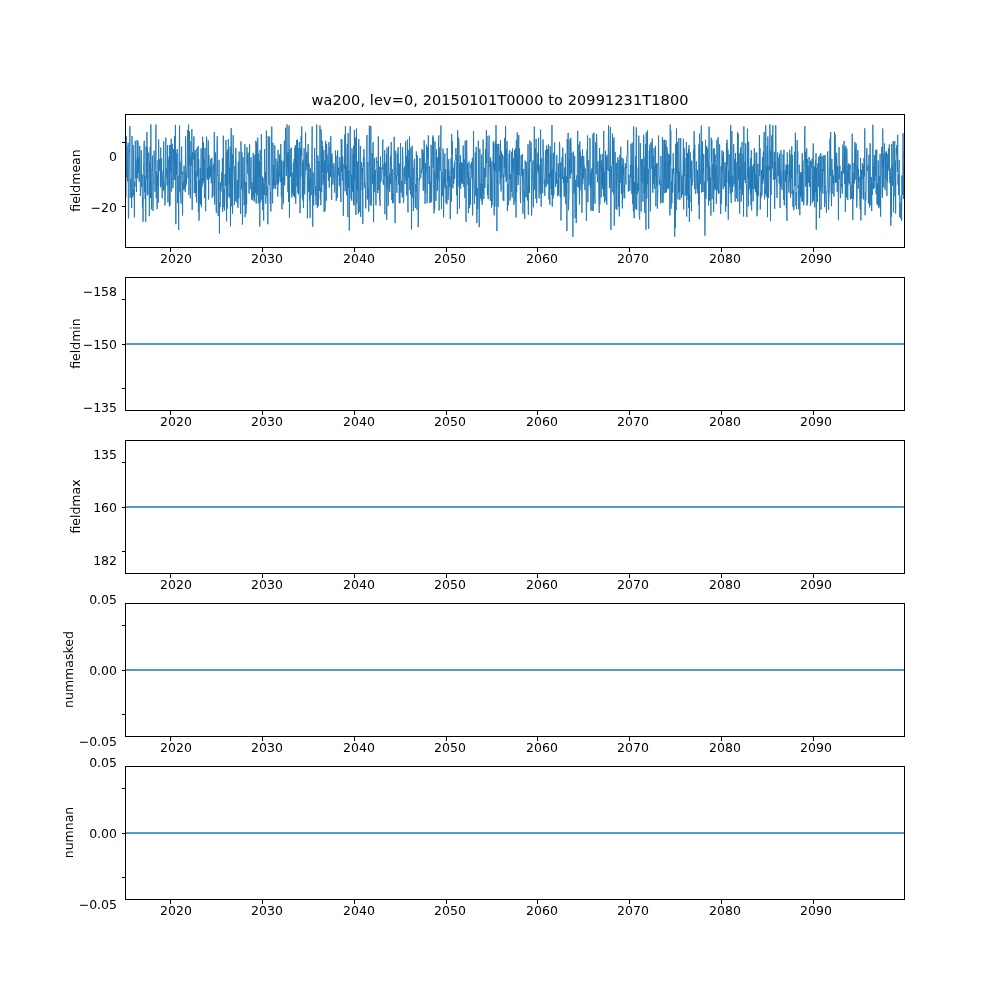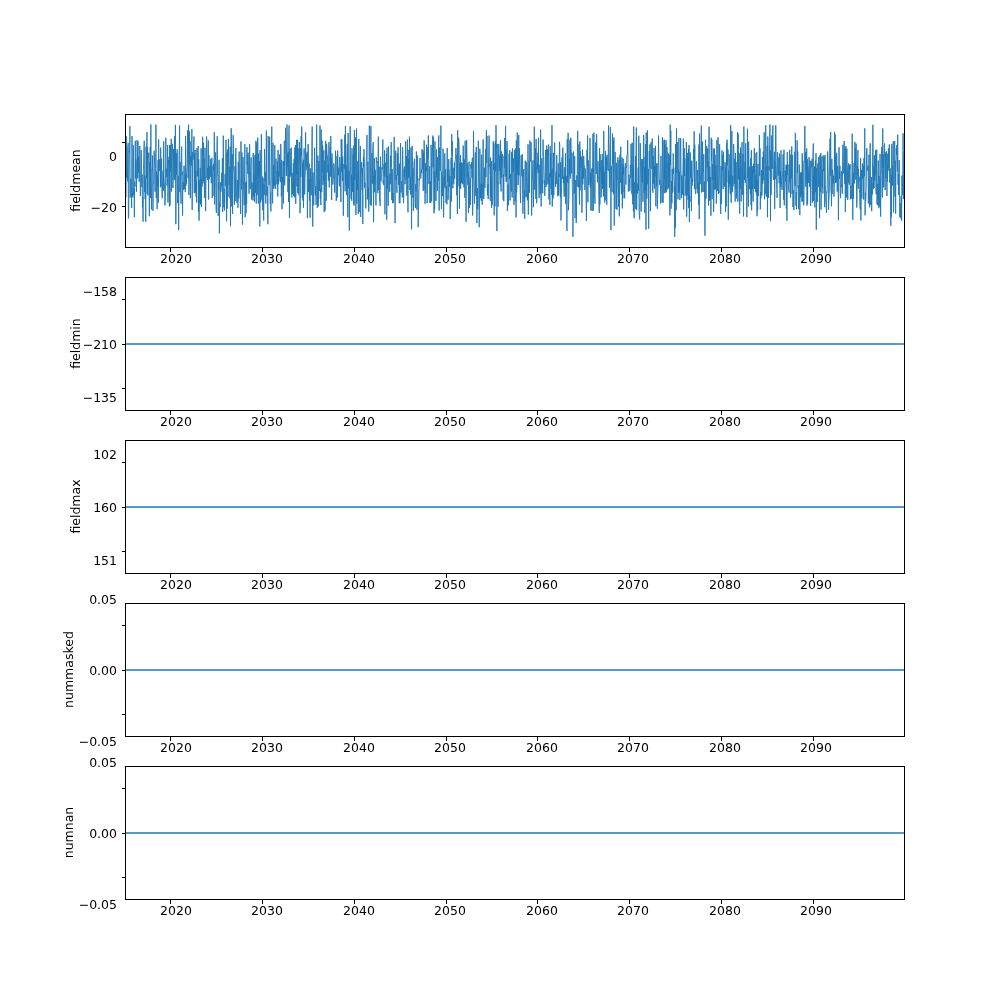--- a/index.html
+++ b/index.html
@@ -89,20 +89,21 @@
     text-align: center;
     font-size: 12.5px;
     color: #000000;
   }
 </style>
 </head>
 <body>
 
 <div id="figure">
 
+  <div class="fig-title">wa200, lev=0, 20150101T0000 to 20991231T1800</div>
 
   <div class="panel" id="panel0" style="top:114px; height:134px;">
     <div class="axes">
       <svg class="plotsvg" id="svg0" viewBox="0 0 780 134" preserveAspectRatio="none">
           <path d="M0.00 83.77L0.30 21.52L0.60 63.44L0.90 32.22L1.20 51.80L1.50 64.13L1.80 67.42L2.10 28.22L2.40 105.01L2.70 102.18L3.00 65.60L3.30 36.44L3.60 37.87L3.90 11.23L4.20 83.84L4.50 65.57L4.80 64.69L5.10 67.32L5.40 78.65L5.70 94.28L6.00 21.37L6.30 81.89L6.60 79.69L6.90 83.62L7.20 30.76L7.50 35.95L7.80 81.36L8.10 74.82L8.40 103.92L8.70 67.64L9.00 72.59L9.30 26.20L9.60 64.17L9.90 45.03L10.20 49.82L10.50 78.03L10.80 52.76L11.10 25.44L11.40 31.87L11.70 64.20L12.00 26.58L12.30 58.35L12.60 42.69L12.90 57.62L13.21 67.64L13.51 60.87L13.81 31.47L14.11 54.65L14.41 82.28L14.71 76.58L15.01 55.26L15.31 35.82L15.61 65.98L15.91 73.08L16.21 60.56L16.51 93.64L16.81 83.29L17.11 108.28L17.41 57.45L17.71 48.35L18.01 32.94L18.31 26.17L18.61 78.28L18.91 61.70L19.21 85.34L19.51 65.49L19.81 108.36L20.11 31.94L20.41 64.67L20.71 45.82L21.01 17.41L21.31 80.13L21.61 32.96L21.91 81.62L22.21 42.87L22.51 43.07L22.81 38.22L23.11 45.92L23.41 102.72L23.71 48.28L24.01 58.57L24.31 32.54L24.61 84.18L24.91 9.58L25.21 58.37L25.51 95.86L25.81 71.88L26.11 55.10L26.41 56.25L26.71 41.13L27.01 97.35L27.31 69.60L27.61 70.03L27.91 58.98L28.21 36.22L28.51 42.93L28.81 52.85L29.11 77.88L29.41 55.63L29.71 54.29L30.01 9.74L30.31 84.29L30.61 57.48L30.91 68.44L31.21 95.53L31.51 61.28L31.81 72.23L32.11 45.89L32.41 89.03L32.71 24.93L33.01 47.44L33.31 56.87L33.61 45.10L33.91 51.26L34.21 55.89L34.51 73.47L34.81 33.08L35.11 72.32L35.41 54.66L35.71 44.19L36.01 75.94L36.31 84.58L36.61 72.36L36.91 60.54L37.21 56.59L37.51 76.87L37.81 26.79L38.11 61.31L38.41 68.09L38.71 75.15L39.02 91.80L39.32 87.41L39.62 70.96L39.92 23.07L40.22 62.76L40.52 54.43L40.82 58.25L41.12 71.65L41.42 68.13L41.72 30.49L42.02 88.80L42.32 74.99L42.62 46.16L42.92 48.38L43.22 42.27L43.52 92.84L43.82 30.82L44.12 91.79L44.42 30.51L44.72 51.22L45.02 57.65L45.32 24.16L45.62 77.67L45.92 73.13L46.22 39.45L46.52 29.22L46.82 39.69L47.12 74.05L47.42 52.96L47.72 34.49L48.02 62.11L48.32 65.93L48.62 21.55L48.92 61.11L49.22 65.53L49.52 10.04L49.82 110.81L50.12 109.58L50.42 38.48L50.72 60.73L51.02 52.90L51.32 34.65L51.62 89.50L51.92 78.43L52.22 61.68L52.52 75.06L52.82 116.69L53.12 41.97L53.42 35.42L53.72 10.69L54.02 78.13L54.32 47.62L54.62 77.44L54.92 83.89L55.22 90.05L55.52 39.72L55.82 32.09L56.12 60.60L56.42 57.57L56.72 102.11L57.02 68.16L57.32 71.97L57.62 75.89L57.92 55.34L58.22 51.35L58.52 57.04L58.82 75.24L59.12 69.82L59.42 78.35L59.72 21.28L60.02 72.05L60.32 60.77L60.62 69.81L60.92 55.07L61.22 52.42L61.52 31.21L61.82 15.33L62.12 63.84L62.42 64.29L62.72 9.73L63.02 81.12L63.32 68.54L63.62 16.70L63.92 50.27L64.22 26.61L64.52 84.48L64.82 61.88L65.13 41.41L65.43 51.40L65.73 49.70L66.03 14.32L66.33 96.31L66.63 63.90L66.93 37.80L67.23 45.32L67.53 40.75L67.83 30.34L68.13 21.77L68.43 79.32L68.73 38.67L69.03 66.71L69.33 35.53L69.63 78.87L69.93 56.77L70.23 82.93L70.53 67.32L70.83 88.81L71.13 33.70L71.43 62.35L71.73 57.48L72.03 61.64L72.33 31.53L72.63 98.19L72.93 44.78L73.23 107.24L73.53 81.90L73.83 66.24L74.13 89.45L74.43 53.65L74.73 90.81L75.03 63.57L75.33 33.84L75.63 93.54L75.93 64.70L76.23 72.77L76.53 64.16L76.83 22.13L77.13 69.46L77.43 48.51L77.73 27.97L78.03 66.98L78.33 44.44L78.63 84.12L78.93 66.11L79.23 33.27L79.53 66.49L79.83 97.62L80.13 69.68L80.43 49.31L80.73 21.86L81.03 25.16L81.33 64.05L81.63 53.78L81.93 65.92L82.23 47.64L82.53 25.86L82.83 85.81L83.13 40.70L83.43 65.04L83.73 60.37L84.03 51.77L84.33 53.56L84.63 62.60L84.93 44.65L85.23 58.16L85.53 69.27L85.83 50.84L86.13 43.52L86.43 84.18L86.73 74.23L87.03 54.67L87.33 51.48L87.63 55.97L87.93 49.43L88.23 82.34L88.53 17.41L88.83 90.76L89.13 77.72L89.43 57.63L89.73 37.96L90.03 49.11L90.33 95.70L90.63 99.28L90.93 68.22L91.24 27.88L91.54 21.45L91.84 61.37L92.14 60.92L92.44 102.46L92.74 68.39L93.04 75.56L93.34 45.54L93.64 120.13L93.94 88.88L94.24 93.58L94.54 93.20L94.84 68.42L95.14 78.02L95.44 74.15L95.74 69.88L96.04 58.63L96.34 71.68L96.64 43.83L96.94 98.29L97.24 81.94L97.54 20.97L97.84 51.29L98.14 93.73L98.44 74.96L98.74 96.84L99.04 87.36L99.34 60.06L99.64 71.93L99.94 65.71L100.24 25.39L100.54 63.20L100.84 107.92L101.14 38.03L101.44 95.05L101.74 35.18L102.04 73.70L102.34 82.99L102.64 24.38L102.94 44.30L103.24 60.01L103.54 71.21L103.84 53.16L104.14 84.41L104.44 32.00L104.74 113.03L105.04 66.04L105.34 13.38L105.64 15.33L105.94 92.80L106.24 58.05L106.54 39.76L106.84 100.39L107.14 57.06L107.44 20.52L107.74 39.83L108.04 56.18L108.34 59.39L108.64 91.19L108.94 80.92L109.24 51.96L109.54 87.42L109.84 42.06L110.14 33.43L110.44 51.39L110.74 76.93L111.04 87.34L111.34 89.23L111.64 65.94L111.94 67.54L112.24 94.21L112.54 47.54L112.84 84.69L113.14 83.62L113.44 37.14L113.74 63.58L114.04 65.59L114.34 79.17L114.64 91.62L114.94 100.34L115.24 26.96L115.54 56.00L115.84 75.52L116.14 37.92L116.44 46.99L116.74 111.17L117.05 90.31L117.35 42.70L117.65 64.87L117.95 75.68L118.25 84.06L118.55 91.70L118.85 62.62L119.15 29.62L119.45 103.76L119.75 88.27L120.05 68.55L120.35 99.78L120.65 67.75L120.95 90.35L121.25 32.69L121.55 50.57L121.85 40.68L122.15 59.53L122.45 38.24L122.75 57.58L123.05 64.47L123.35 79.84L123.65 60.89L123.95 29.82L124.25 63.13L124.55 75.24L124.85 56.48L125.15 52.03L125.45 43.02L125.75 78.86L126.05 85.93L126.35 68.57L126.65 79.20L126.95 81.75L127.25 86.70L127.55 38.56L127.85 82.83L128.15 41.23L128.45 41.05L128.75 87.92L129.05 61.71L129.35 58.36L129.65 40.03L129.95 79.03L130.25 26.17L130.55 89.87L130.85 48.06L131.15 28.13L131.45 81.34L131.75 76.95L132.05 22.96L132.35 52.78L132.65 89.92L132.95 39.24L133.25 62.70L133.55 58.52L133.85 46.98L134.15 113.18L134.45 35.71L134.75 49.24L135.05 88.62L135.35 80.31L135.65 19.50L135.95 33.64L136.25 85.96L136.55 68.96L136.85 62.63L137.15 96.67L137.45 63.93L137.75 94.23L138.05 107.13L138.35 69.64L138.65 81.26L138.95 34.69L139.25 60.37L139.55 67.41L139.85 58.32L140.15 89.88L140.45 67.27L140.75 15.80L141.05 81.73L141.35 78.61L141.65 72.58L141.95 84.49L142.25 110.88L142.55 21.53L142.85 45.74L143.16 63.19L143.46 71.26L143.76 36.96L144.06 21.99L144.36 71.75L144.66 90.29L144.96 78.39L145.26 97.92L145.56 62.76L145.86 33.89L146.16 11.79L146.46 59.85L146.76 86.65L147.06 89.69L147.36 28.29L147.66 74.49L147.96 50.79L148.26 74.68L148.56 66.54L148.86 71.49L149.16 30.72L149.46 60.48L149.76 71.94L150.06 75.18L150.36 44.32L150.66 58.93L150.96 58.41L151.26 70.46L151.56 66.16L151.86 47.19L152.16 82.72L152.46 35.42L152.76 70.27L153.06 57.30L153.36 60.46L153.66 62.39L153.96 40.15L154.26 66.31L154.56 68.07L154.86 68.02L155.16 29.35L155.46 46.26L155.76 82.94L156.06 45.74L156.36 95.70L156.66 80.93L156.96 63.15L157.26 67.09L157.56 47.31L157.86 89.82L158.16 46.67L158.46 51.38L158.76 26.07L159.06 71.45L159.36 63.43L159.66 41.25L159.96 13.00L160.26 23.07L160.56 45.84L160.86 61.83L161.16 30.18L161.46 9.60L161.76 52.71L162.06 39.43L162.36 78.27L162.66 37.76L162.96 88.30L163.26 13.74L163.56 10.56L163.86 104.37L164.16 51.75L164.46 34.35L164.76 50.71L165.06 62.37L165.36 59.87L165.66 33.14L165.96 71.01L166.26 83.64L166.56 58.58L166.86 80.19L167.16 69.24L167.46 72.54L167.76 48.98L168.06 82.30L168.36 46.13L168.66 44.56L168.96 83.58L169.27 33.05L169.57 49.50L169.87 30.59L170.17 90.08L170.47 42.87L170.77 60.86L171.07 25.26L171.37 72.50L171.67 37.30L171.97 25.16L172.27 79.13L172.57 33.67L172.87 80.70L173.17 55.64L173.47 46.04L173.77 27.34L174.07 52.13L174.37 99.69L174.67 95.62L174.97 33.76L175.27 62.65L175.57 21.61L175.87 41.37L176.17 11.68L176.47 41.24L176.77 83.89L177.07 48.22L177.37 86.79L177.67 45.42L177.97 94.36L178.27 70.44L178.57 33.85L178.87 64.93L179.17 80.55L179.47 64.68L179.77 58.78L180.07 17.69L180.37 56.04L180.67 54.62L180.97 39.63L181.27 52.54L181.57 37.41L181.87 104.80L182.17 81.16L182.47 29.53L182.77 30.22L183.07 78.08L183.37 56.30L183.67 49.27L183.97 87.01L184.27 65.35L184.57 104.31L184.87 54.22L185.17 72.71L185.47 71.89L185.77 81.47L186.07 61.76L186.37 31.21L186.67 11.74L186.97 92.42L187.27 113.34L187.57 58.40L187.87 76.39L188.17 91.62L188.47 74.69L188.77 72.46L189.07 33.33L189.37 59.99L189.67 79.31L189.97 81.79L190.27 72.12L190.57 91.23L190.87 45.02L191.17 9.75L191.47 67.64L191.77 94.22L192.07 90.09L192.37 41.17L192.67 92.67L192.97 83.08L193.27 46.76L193.57 59.37L193.87 77.18L194.17 62.50L194.47 10.65L194.77 85.13L195.08 74.40L195.38 91.51L195.68 14.74L195.98 75.86L196.28 78.27L196.58 26.07L196.88 58.02L197.18 31.50L197.48 70.79L197.78 60.91L198.08 67.00L198.38 35.75L198.68 98.55L198.98 55.42L199.28 46.27L199.58 97.30L199.88 60.35L200.18 26.19L200.48 59.09L200.78 87.01L201.08 29.31L201.38 36.05L201.68 41.62L201.98 41.33L202.28 58.20L202.58 50.23L202.88 66.77L203.18 44.54L203.48 27.42L203.78 73.64L204.08 58.76L204.38 56.09L204.68 32.39L204.98 62.68L205.28 21.30L205.58 52.08L205.88 42.99L206.18 86.34L206.48 39.07L206.78 50.23L207.08 50.80L207.38 70.59L207.68 65.76L207.98 63.98L208.28 48.95L208.58 51.38L208.88 59.84L209.18 78.83L209.48 67.94L209.78 59.30L210.08 36.16L210.38 55.75L210.68 87.13L210.98 86.37L211.28 77.59L211.58 41.33L211.88 83.82L212.18 36.07L212.48 47.08L212.78 61.19L213.08 57.01L213.38 53.47L213.68 69.72L213.98 72.47L214.28 42.76L214.58 46.82L214.88 49.35L215.18 79.38L215.48 88.35L215.78 24.41L216.08 57.62L216.38 24.93L216.68 41.69L216.98 66.70L217.28 42.20L217.58 62.45L217.88 102.28L218.18 67.82L218.48 49.78L218.78 54.48L219.08 49.19L219.38 19.93L219.68 77.46L219.98 11.30L220.28 71.28L220.58 51.09L220.88 55.91L221.19 81.33L221.49 39.88L221.79 29.31L222.09 66.69L222.39 103.66L222.69 18.28L222.99 74.28L223.29 65.45L223.59 56.73L223.89 117.31L224.19 75.23L224.49 37.99L224.79 11.49L225.09 51.42L225.39 72.64L225.69 85.03L225.99 60.63L226.29 87.01L226.59 33.71L226.89 61.09L227.19 78.05L227.49 67.30L227.79 40.15L228.09 90.54L228.39 31.27L228.69 91.97L228.99 15.18L229.29 66.18L229.59 62.67L229.89 37.09L230.19 22.99L230.49 101.49L230.79 66.05L231.09 13.74L231.39 89.83L231.69 60.61L231.99 76.23L232.29 47.04L232.59 64.30L232.89 100.30L233.19 25.48L233.49 24.34L233.79 98.39L234.09 94.98L234.39 89.20L234.69 50.88L234.99 31.39L235.29 103.34L235.59 62.46L235.89 60.67L236.19 47.70L236.49 51.99L236.79 76.03L237.09 53.82L237.39 110.69L237.69 67.45L237.99 42.37L238.29 52.96L238.59 34.71L238.89 47.43L239.19 73.60L239.49 68.97L239.79 74.79L240.09 77.19L240.39 94.79L240.69 52.21L240.99 43.75L241.29 44.17L241.59 20.36L241.89 85.80L242.19 82.26L242.49 47.54L242.79 83.54L243.09 73.75L243.39 98.04L243.69 33.14L243.99 10.79L244.29 43.45L244.59 84.92L244.89 91.14L245.19 59.26L245.49 11.26L245.79 92.33L246.09 89.30L246.39 74.44L246.69 38.64L246.99 69.72L247.30 43.60L247.60 30.02L247.90 27.54L248.20 108.75L248.50 61.31L248.80 70.98L249.10 43.76L249.40 78.38L249.70 55.68L250.00 56.90L250.30 66.34L250.60 91.73L250.90 42.83L251.20 46.17L251.50 48.45L251.80 46.69L252.10 60.76L252.40 79.30L252.70 54.80L253.00 21.88L253.30 76.18L253.60 71.63L253.90 52.49L254.20 86.66L254.50 86.21L254.80 92.31L255.10 42.30L255.40 60.48L255.70 67.41L256.00 62.75L256.30 60.58L256.60 53.16L256.90 55.27L257.20 35.73L257.50 24.85L257.80 69.32L258.10 66.45L258.40 71.17L258.70 49.91L259.00 61.98L259.30 35.78L259.60 100.76L259.90 48.40L260.20 49.37L260.50 49.87L260.80 62.84L261.10 39.38L261.40 106.30L261.70 33.03L262.00 74.90L262.30 61.97L262.60 67.78L262.90 92.12L263.20 31.90L263.50 48.85L263.80 59.14L264.10 64.08L264.40 77.99L264.70 59.51L265.00 70.22L265.30 41.47L265.60 52.23L265.90 27.48L266.20 62.14L266.50 86.44L266.80 54.68L267.10 60.88L267.40 89.63L267.70 79.26L268.00 89.29L268.30 88.38L268.60 46.17L268.90 22.15L269.20 55.96L269.50 72.86L269.80 109.75L270.10 49.62L270.40 36.24L270.70 65.44L271.00 62.15L271.30 61.26L271.60 78.94L271.90 38.85L272.20 39.31L272.50 61.36L272.80 32.70L273.11 51.86L273.41 70.68L273.71 59.00L274.01 89.28L274.31 49.45L274.61 89.71L274.91 62.44L275.21 28.47L275.51 45.27L275.81 78.65L276.11 67.05L276.41 68.12L276.71 73.67L277.01 83.63L277.31 32.72L277.61 46.29L277.91 64.58L278.21 89.50L278.51 83.29L278.81 54.40L279.11 62.67L279.41 52.34L279.71 70.24L280.01 53.77L280.31 26.75L280.61 47.52L280.91 65.98L281.21 41.63L281.51 81.75L281.81 58.21L282.11 25.03L282.41 76.40L282.71 98.83L283.01 45.03L283.31 63.23L283.61 35.53L283.91 63.83L284.21 21.97L284.51 76.08L284.81 71.61L285.11 62.91L285.41 80.73L285.71 33.06L286.01 80.84L286.31 116.13L286.61 38.35L286.91 31.25L287.21 42.50L287.51 83.92L287.81 54.16L288.11 97.39L288.41 70.39L288.71 47.85L289.01 46.35L289.31 44.50L289.61 80.33L289.91 92.42L290.21 94.42L290.51 70.21L290.81 77.83L291.11 37.10L291.41 51.93L291.71 96.11L292.01 40.96L292.31 66.85L292.61 63.80L292.91 113.83L293.21 100.81L293.51 88.91L293.81 74.69L294.11 64.95L294.41 66.25L294.71 43.66L295.01 62.85L295.31 63.98L295.61 64.34L295.91 59.11L296.21 55.22L296.51 58.96L296.81 34.70L297.11 44.22L297.41 55.07L297.71 35.97L298.01 77.00L298.31 38.96L298.61 75.47L298.91 25.77L299.22 42.19L299.52 52.23L299.82 90.10L300.12 48.86L300.42 79.47L300.72 52.94L301.02 56.93L301.32 30.22L301.62 50.16L301.92 89.49L302.22 66.24L302.52 32.64L302.82 43.86L303.12 20.74L303.42 46.63L303.72 70.01L304.02 58.90L304.32 52.15L304.62 89.24L304.92 72.86L305.22 67.41L305.52 89.13L305.82 30.29L306.12 37.47L306.42 87.56L306.72 71.34L307.02 42.83L307.32 29.61L307.62 20.86L307.92 53.29L308.22 22.75L308.52 70.99L308.82 99.82L309.12 57.29L309.42 95.84L309.72 26.82L310.02 55.58L310.32 66.00L310.62 86.43L310.92 87.25L311.22 34.99L311.52 63.42L311.82 42.83L312.12 76.90L312.42 64.74L312.72 42.90L313.02 66.47L313.32 28.25L313.62 20.70L313.92 97.02L314.22 33.22L314.52 48.48L314.82 53.94L315.12 56.56L315.42 36.73L315.72 10.75L316.02 81.11L316.32 95.37L316.62 57.55L316.92 70.88L317.22 82.31L317.52 59.65L317.82 34.16L318.12 40.80L318.42 103.94L318.72 76.18L319.02 62.68L319.32 71.99L319.62 39.07L319.92 74.32L320.22 55.17L320.52 54.96L320.82 89.22L321.12 74.80L321.42 71.96L321.72 90.64L322.02 33.61L322.32 67.44L322.62 54.57L322.92 86.06L323.22 77.17L323.52 44.85L323.82 54.44L324.12 55.43L324.42 72.81L324.72 62.01L325.03 105.57L325.33 89.65L325.63 72.04L325.93 43.78L326.23 87.85L326.53 19.37L326.83 39.95L327.13 26.50L327.43 61.48L327.73 74.37L328.03 53.54L328.33 66.11L328.63 69.80L328.93 62.95L329.23 48.41L329.53 64.63L329.83 46.39L330.13 45.51L330.43 45.00L330.73 33.48L331.03 39.13L331.33 71.12L331.63 81.46L331.93 40.25L332.23 100.56L332.53 15.43L332.83 72.50L333.13 40.84L333.43 23.03L333.73 25.05L334.03 32.96L334.33 94.96L334.63 48.85L334.93 71.49L335.23 40.86L335.53 74.77L335.83 57.04L336.13 68.31L336.43 48.09L336.73 69.31L337.03 48.90L337.33 63.18L337.63 70.19L337.93 31.03L338.23 31.67L338.53 68.46L338.83 73.43L339.13 45.04L339.43 58.99L339.73 84.08L340.03 26.11L340.33 46.84L340.63 49.86L340.93 108.47L341.23 46.11L341.53 25.44L341.83 40.76L342.13 63.18L342.43 49.04L342.73 70.75L343.03 58.23L343.33 99.50L343.63 55.19L343.93 47.33L344.23 94.50L344.53 70.43L344.83 68.42L345.13 64.17L345.43 91.11L345.73 50.05L346.03 54.32L346.33 47.89L346.63 54.92L346.93 64.04L347.23 43.44L347.53 102.01L347.83 74.43L348.13 55.74L348.43 16.51L348.73 62.40L349.03 74.41L349.33 90.03L349.63 81.66L349.93 61.69L350.23 37.95L350.53 79.32L350.83 82.24L351.14 32.37L351.44 87.10L351.74 109.76L352.04 98.23L352.34 74.17L352.64 95.60L352.94 85.59L353.24 26.16L353.54 63.25L353.84 71.12L354.14 113.93L354.44 74.32L354.74 34.23L355.04 47.52L355.34 84.52L355.64 74.78L355.94 69.71L356.24 87.07L356.54 40.17L356.84 52.58L357.14 91.13L357.44 70.58L357.74 80.08L358.04 24.87L358.34 66.81L358.64 85.38L358.94 81.77L359.24 53.50L359.54 61.97L359.84 73.99L360.14 61.92L360.44 34.86L360.74 62.98L361.04 33.56L361.34 15.27L361.64 48.69L361.94 21.23L362.24 74.71L362.54 81.40L362.84 70.35L363.14 85.40L363.44 48.75L363.74 33.88L364.04 20.84L364.34 52.23L364.64 50.32L364.94 61.09L365.24 87.08L365.54 43.22L365.84 82.44L366.14 63.18L366.44 94.29L366.74 46.89L367.04 91.59L367.34 87.67L367.64 85.29L367.94 43.50L368.24 26.65L368.54 55.33L368.84 28.80L369.14 101.84L369.44 49.08L369.74 92.97L370.04 92.71L370.34 26.12L370.64 57.10L370.94 10.35L371.24 33.30L371.54 29.93L371.84 117.83L372.14 29.50L372.44 69.56L372.74 67.37L373.04 93.15L373.34 47.60L373.64 29.32L373.94 30.53L374.24 56.54L374.54 41.21L374.84 59.04L375.14 70.27L375.44 25.46L375.74 68.30L376.04 77.69L376.34 36.90L376.64 63.57L376.94 57.60L377.25 43.90L377.55 39.73L377.85 59.68L378.15 85.99L378.45 60.46L378.75 87.48L379.05 41.42L379.35 53.57L379.65 23.26L379.95 58.64L380.25 62.61L380.55 11.07L380.85 50.97L381.15 67.93L381.45 34.82L381.75 66.64L382.05 26.51L382.35 97.44L382.65 86.89L382.95 70.35L383.25 91.70L383.55 88.03L383.85 49.52L384.15 39.02L384.45 64.96L384.75 35.72L385.05 86.77L385.35 60.14L385.65 64.81L385.95 68.29L386.25 77.75L386.55 38.31L386.85 37.35L387.15 83.74L387.45 33.89L387.75 43.01L388.05 57.80L388.35 44.03L388.65 53.56L388.95 91.26L389.25 59.53L389.55 35.42L389.85 41.76L390.15 87.62L390.45 49.04L390.75 33.80L391.05 104.00L391.35 25.82L391.65 78.42L391.95 54.62L392.25 17.79L392.55 60.79L392.85 42.46L393.15 71.10L393.45 54.94L393.75 20.40L394.05 61.25L394.35 33.83L394.65 45.16L394.95 57.01L395.25 78.12L395.55 89.50L395.85 70.74L396.15 40.79L396.45 53.13L396.75 60.24L397.05 62.17L397.35 39.69L397.65 80.75L397.95 100.19L398.25 73.20L398.55 57.46L398.85 54.80L399.15 88.26L399.45 76.68L399.75 105.36L400.05 46.51L400.35 46.39L400.65 50.05L400.95 83.48L401.25 47.61L401.55 61.49L401.85 82.70L402.15 80.69L402.45 86.66L402.75 68.77L403.06 29.75L403.36 101.24L403.66 59.00L403.96 56.59L404.26 46.28L404.56 78.93L404.86 25.81L405.16 42.56L405.46 47.16L405.76 41.85L406.06 27.57L406.36 37.24L406.66 102.15L406.96 85.91L407.26 69.64L407.56 59.87L407.86 46.44L408.16 46.04L408.46 93.61L408.76 67.65L409.06 59.34L409.36 11.82L409.66 75.73L409.96 67.95L410.26 56.84L410.56 33.75L410.86 85.07L411.16 24.30L411.46 64.96L411.76 89.53L412.06 61.53L412.36 49.07L412.66 55.22L412.96 38.36L413.26 58.60L413.56 23.19L413.86 74.25L414.16 84.46L414.46 70.31L414.76 54.78L415.06 50.44L415.36 80.36L415.66 14.83L415.96 81.85L416.26 92.98L416.56 70.12L416.86 44.04L417.16 60.15L417.46 64.48L417.76 79.42L418.06 24.84L418.36 37.49L418.66 42.31L418.96 57.21L419.26 69.60L419.56 66.47L419.86 82.18L420.16 67.10L420.46 42.25L420.76 35.56L421.06 73.20L421.36 40.88L421.66 31.07L421.96 70.80L422.26 43.63L422.56 34.74L422.86 47.77L423.16 69.72L423.46 29.89L423.76 49.37L424.06 85.73L424.36 59.25L424.66 68.35L424.96 91.09L425.26 31.55L425.56 63.00L425.86 38.85L426.16 74.81L426.46 56.21L426.76 81.02L427.06 10.21L427.36 93.04L427.66 76.92L427.96 54.41L428.26 84.67L428.56 38.47L428.86 81.33L429.17 54.35L429.47 40.80L429.77 27.96L430.07 57.28L430.37 62.80L430.67 73.06L430.97 67.81L431.27 57.46L431.57 69.75L431.87 40.72L432.17 64.09L432.47 65.28L432.77 82.48L433.07 80.76L433.37 49.13L433.67 81.53L433.97 59.77L434.27 63.04L434.57 27.21L434.87 30.45L435.17 78.04L435.47 83.54L435.77 48.09L436.07 107.04L436.37 88.44L436.67 72.49L436.97 45.30L437.27 42.87L437.57 64.84L437.87 33.14L438.17 41.64L438.47 69.05L438.77 62.72L439.07 76.10L439.37 82.93L439.67 60.63L439.97 53.11L440.27 81.76L440.57 39.05L440.87 90.49L441.17 61.70L441.47 62.28L441.77 80.46L442.07 117.76L442.37 24.71L442.67 67.79L442.97 68.69L443.27 18.13L443.57 96.71L443.87 87.30L444.17 81.86L444.47 44.24L444.77 61.27L445.07 25.01L445.37 64.56L445.67 30.49L445.97 23.14L446.27 31.60L446.57 52.40L446.87 59.30L447.17 38.27L447.47 76.17L447.77 82.52L448.07 123.70L448.37 83.07L448.67 37.10L448.97 44.76L449.27 79.70L449.57 70.32L449.87 41.85L450.17 104.74L450.47 94.90L450.77 66.06L451.07 67.54L451.37 109.66L451.67 100.44L451.97 61.39L452.27 72.79L452.57 36.03L452.87 16.11L453.17 61.79L453.47 65.15L453.77 73.29L454.07 29.90L454.37 76.24L454.67 90.96L454.97 26.81L455.28 76.51L455.58 37.07L455.88 53.72L456.18 51.93L456.48 42.13L456.78 74.88L457.08 99.20L457.38 80.02L457.68 35.05L457.98 70.31L458.28 54.62L458.58 64.35L458.88 41.58L459.18 50.31L459.48 52.18L459.78 51.60L460.08 76.20L460.38 54.26L460.68 61.48L460.98 61.61L461.28 83.01L461.58 107.54L461.88 83.83L462.18 35.29L462.48 51.60L462.78 20.73L463.08 88.55L463.38 45.85L463.68 49.43L463.98 71.13L464.28 69.78L464.58 63.81L464.88 62.98L465.18 23.33L465.48 73.83L465.78 58.42L466.08 96.89L466.38 69.66L466.68 69.24L466.98 54.38L467.28 97.35L467.58 54.45L467.88 57.31L468.18 19.20L468.48 97.33L468.78 47.87L469.08 17.85L469.38 60.20L469.68 82.18L469.98 84.51L470.28 90.03L470.58 34.61L470.88 27.83L471.18 53.80L471.48 59.89L471.78 19.19L472.08 29.73L472.38 57.30L472.68 68.27L472.98 49.27L473.28 46.99L473.58 62.87L473.88 65.65L474.18 86.86L474.48 99.40L474.78 33.57L475.08 90.70L475.38 40.10L475.68 57.29L475.98 57.16L476.28 83.64L476.58 82.34L476.88 45.74L477.18 70.03L477.48 39.53L477.78 75.14L478.08 52.71L478.38 54.01L478.68 82.69L478.98 16.12L479.28 74.08L479.58 57.88L479.88 88.90L480.18 57.69L480.48 52.51L480.78 36.41L481.09 86.76L481.39 57.35L481.69 42.58L481.99 91.09L482.29 40.40L482.59 48.47L482.89 48.42L483.19 55.99L483.49 38.21L483.79 10.55L484.09 56.83L484.39 55.02L484.69 73.90L484.99 43.16L485.29 29.40L485.59 12.29L485.89 75.26L486.19 116.86L486.49 51.44L486.79 65.29L487.09 70.10L487.39 78.42L487.69 18.87L487.99 50.02L488.29 48.99L488.59 26.06L488.89 80.41L489.19 22.83L489.49 112.32L489.79 88.56L490.09 62.29L490.39 37.48L490.69 60.11L490.99 60.07L491.29 95.25L491.59 48.50L491.89 89.43L492.19 96.22L492.49 67.76L492.79 63.97L493.09 42.86L493.39 65.49L493.69 76.48L493.99 93.09L494.29 45.66L494.59 102.85L494.89 65.73L495.19 40.36L495.49 68.89L495.79 42.85L496.09 32.20L496.39 69.73L496.69 80.35L496.99 51.09L497.29 43.15L497.59 94.85L497.89 49.99L498.19 84.68L498.49 44.45L498.79 60.54L499.09 53.33L499.39 78.04L499.69 71.85L499.99 84.63L500.29 52.96L500.59 48.99L500.89 56.55L501.19 70.62L501.49 52.62L501.79 53.69L502.09 41.40L502.39 40.72L502.69 40.52L502.99 25.60L503.29 45.26L503.59 77.70L503.89 73.12L504.19 60.57L504.49 63.43L504.79 65.88L505.09 77.22L505.39 71.95L505.69 50.73L505.99 63.46L506.29 29.32L506.59 39.93L506.89 54.19L507.20 80.45L507.50 28.09L507.80 68.34L508.10 90.60L508.40 51.22L508.70 97.86L509.00 11.75L509.30 103.36L509.60 104.79L509.90 68.14L510.20 79.45L510.50 75.74L510.80 41.87L511.10 95.43L511.40 26.84L511.70 12.66L512.00 96.38L512.30 73.69L512.60 69.62L512.90 79.79L513.20 75.55L513.50 53.18L513.80 77.18L514.10 20.98L514.40 98.13L514.70 102.28L515.00 106.03L515.30 73.05L515.60 28.59L515.90 46.51L516.20 63.10L516.50 98.09L516.80 47.30L517.10 44.74L517.40 63.24L517.70 68.62L518.00 44.95L518.30 87.98L518.60 53.95L518.90 20.17L519.20 23.17L519.50 79.37L519.80 53.12L520.10 99.21L520.40 42.34L520.70 76.21L521.00 29.44L521.30 116.48L521.60 17.78L521.90 74.10L522.20 84.91L522.50 69.68L522.80 15.58L523.10 70.25L523.40 62.02L523.70 54.55L524.00 115.47L524.30 75.45L524.60 36.55L524.90 53.48L525.20 29.85L525.50 51.13L525.80 97.62L526.10 64.02L526.40 27.60L526.70 38.19L527.00 35.83L527.30 54.66L527.60 23.86L527.90 73.81L528.20 78.88L528.50 41.78L528.80 61.79L529.10 69.69L529.40 33.36L529.70 74.90L530.00 51.73L530.30 62.16L530.60 59.60L530.90 31.30L531.20 92.65L531.50 75.44L531.80 49.73L532.10 72.30L532.40 48.74L532.70 95.06L533.01 85.97L533.31 73.83L533.61 50.83L533.91 20.86L534.21 47.54L534.51 59.00L534.81 70.72L535.11 66.03L535.41 68.40L535.71 71.70L536.01 89.84L536.31 41.53L536.61 69.30L536.91 71.76L537.21 77.25L537.51 88.81L537.81 22.56L538.11 53.73L538.41 89.22L538.71 76.18L539.01 65.24L539.31 25.28L539.61 79.48L539.91 25.17L540.21 64.50L540.51 29.48L540.81 71.45L541.11 79.07L541.41 25.49L541.71 78.19L542.01 60.25L542.31 32.56L542.61 37.53L542.91 38.62L543.21 75.49L543.51 48.26L543.81 73.86L544.11 39.21L544.41 63.18L544.71 40.68L545.01 76.52L545.31 101.86L545.61 9.72L545.91 50.85L546.21 16.05L546.51 95.14L546.81 67.06L547.11 87.77L547.41 89.52L547.71 54.64L548.01 78.80L548.31 77.79L548.61 39.01L548.91 59.86L549.21 53.50L549.51 59.71L549.81 67.77L550.11 123.64L550.41 71.66L550.71 114.96L551.01 29.39L551.31 60.47L551.61 96.65L551.91 13.74L552.21 58.76L552.51 40.55L552.81 27.41L553.11 62.09L553.41 85.62L553.71 55.15L554.01 78.95L554.31 23.33L554.61 77.94L554.91 57.64L555.21 86.18L555.51 82.66L555.81 37.70L556.11 23.54L556.41 54.88L556.71 64.16L557.01 84.35L557.31 61.46L557.61 67.46L557.91 80.82L558.21 69.02L558.51 48.59L558.81 24.09L559.12 95.88L559.42 42.10L559.72 33.76L560.02 61.98L560.32 43.95L560.62 81.91L560.92 76.80L561.22 64.56L561.52 57.63L561.82 27.48L562.12 103.15L562.42 47.39L562.72 81.65L563.02 38.44L563.32 62.25L563.62 86.47L563.92 34.49L564.22 94.47L564.52 30.56L564.82 108.51L565.12 81.78L565.42 88.16L565.72 38.03L566.02 63.93L566.32 59.83L566.62 47.46L566.92 97.62L567.22 46.35L567.52 71.72L567.82 65.24L568.12 67.69L568.42 63.64L568.72 50.58L569.02 34.85L569.32 44.89L569.62 16.60L569.92 75.23L570.22 30.14L570.52 52.68L570.82 78.57L571.12 80.26L571.42 77.41L571.72 47.83L572.02 47.09L572.32 65.35L572.62 75.13L572.92 56.01L573.22 79.55L573.52 68.68L573.82 69.21L574.12 91.02L574.42 29.82L574.72 105.66L575.02 18.87L575.32 37.79L575.62 70.35L575.92 66.27L576.22 58.45L576.52 36.87L576.82 10.75L577.12 78.66L577.42 69.74L577.72 47.28L578.02 26.93L578.32 78.10L578.62 54.02L578.92 57.94L579.22 39.82L579.52 78.18L579.82 67.53L580.12 88.29L580.42 122.53L580.72 94.91L581.02 25.20L581.32 85.27L581.62 83.42L581.92 36.87L582.22 31.44L582.52 53.11L582.82 50.61L583.12 34.05L583.42 67.36L583.72 47.33L584.02 91.83L584.32 32.50L584.62 11.90L584.92 87.07L585.23 52.33L585.53 86.20L585.83 62.97L586.13 75.25L586.43 102.21L586.73 23.09L587.03 46.47L587.33 25.19L587.63 85.46L587.93 49.91L588.23 55.86L588.53 65.65L588.83 34.09L589.13 98.40L589.43 82.24L589.73 69.31L590.03 34.07L590.33 75.75L590.63 40.25L590.93 75.28L591.23 57.40L591.53 51.14L591.83 90.02L592.13 78.97L592.43 25.37L592.73 61.71L593.03 72.57L593.33 77.05L593.63 22.71L593.93 80.17L594.23 76.26L594.53 79.29L594.83 63.96L595.13 29.77L595.43 53.35L595.73 73.07L596.03 98.81L596.33 100.56L596.63 51.91L596.93 90.33L597.23 77.23L597.53 35.89L597.83 56.17L598.13 40.63L598.43 68.01L598.73 75.18L599.03 37.32L599.33 50.60L599.63 63.57L599.93 72.62L600.23 63.48L600.53 48.01L600.83 53.71L601.13 98.16L601.43 53.20L601.73 92.78L602.03 28.78L602.33 68.31L602.63 25.07L602.93 51.12L603.23 46.96L603.53 35.09L603.83 106.20L604.13 56.53L604.43 73.37L604.73 39.89L605.03 70.11L605.33 62.68L605.63 79.74L605.93 80.05L606.23 10.32L606.53 84.77L606.83 89.30L607.13 58.03L607.43 16.23L607.73 74.34L608.03 78.39L608.33 61.58L608.63 72.57L608.93 34.75L609.23 29.53L609.53 37.93L609.83 69.92L610.13 44.60L610.43 64.52L610.73 87.89L611.04 38.63L611.34 74.63L611.64 47.90L611.94 83.15L612.24 84.67L612.54 51.84L612.84 51.59L613.14 17.26L613.44 88.17L613.74 18.94L614.04 65.29L614.34 49.24L614.64 38.46L614.94 40.38L615.24 100.10L615.54 53.57L615.84 74.96L616.14 32.99L616.44 62.85L616.74 87.77L617.04 62.60L617.34 37.97L617.64 27.56L617.94 81.24L618.24 53.64L618.54 39.54L618.84 73.95L619.14 103.01L619.44 11.73L619.74 47.64L620.04 66.04L620.34 58.85L620.64 47.56L620.94 69.04L621.24 28.74L621.54 59.71L621.84 71.82L622.14 71.48L622.44 103.64L622.74 60.81L623.04 13.92L623.34 63.85L623.64 54.19L623.94 92.89L624.24 27.03L624.54 53.35L624.84 75.24L625.14 63.46L625.44 52.48L625.74 70.62L626.04 80.48L626.34 43.94L626.64 91.34L626.94 35.67L627.24 96.73L627.54 67.18L627.84 51.88L628.14 75.15L628.44 55.38L628.74 87.69L629.04 49.64L629.34 58.78L629.64 59.14L629.94 33.71L630.24 75.05L630.54 38.61L630.84 54.52L631.14 77.97L631.44 60.79L631.74 69.31L632.04 80.91L632.34 37.86L632.64 102.79L632.94 66.18L633.24 96.77L633.54 49.71L633.84 82.36L634.14 70.76L634.44 61.24L634.74 55.29L635.04 20.44L635.34 61.65L635.64 33.82L635.94 95.85L636.24 78.31L636.54 84.49L636.84 76.64L637.15 56.00L637.45 81.67L637.75 79.57L638.05 42.92L638.35 69.82L638.65 67.55L638.95 37.15L639.25 65.69L639.55 27.34L639.85 17.51L640.15 85.55L640.45 79.33L640.75 74.11L641.05 79.90L641.35 10.41L641.65 52.51L641.95 82.87L642.25 52.35L642.55 56.08L642.85 31.29L643.15 103.83L643.45 21.81L643.75 40.78L644.05 84.12L644.35 72.42L644.65 51.68L644.95 56.08L645.25 32.49L645.55 9.58L645.85 42.89L646.15 107.80L646.45 36.04L646.75 81.04L647.05 55.51L647.35 20.67L647.65 40.35L647.95 54.51L648.25 23.56L648.55 10.60L648.85 62.78L649.15 65.92L649.45 59.90L649.75 42.85L650.05 37.37L650.35 95.28L650.65 47.22L650.95 65.13L651.25 10.56L651.55 10.50L651.85 49.06L652.15 64.28L652.45 74.70L652.75 84.19L653.05 40.25L653.35 37.81L653.65 61.08L653.95 61.60L654.25 54.56L654.55 43.17L654.85 69.46L655.15 39.35L655.45 46.18L655.75 94.45L656.05 56.79L656.35 73.00L656.65 35.78L656.95 60.25L657.25 70.17L657.55 75.78L657.85 76.12L658.15 59.75L658.45 56.61L658.75 40.04L659.05 53.00L659.35 86.03L659.65 35.32L659.95 91.77L660.25 80.87L660.55 72.64L660.85 56.44L661.15 67.48L661.45 66.78L661.75 50.37L662.05 94.88L662.35 50.90L662.65 107.51L662.95 37.80L663.26 60.87L663.56 52.78L663.86 50.27L664.16 73.06L664.46 76.16L664.76 78.77L665.06 65.74L665.36 35.33L665.66 68.39L665.96 54.98L666.26 83.93L666.56 40.15L666.86 64.29L667.16 61.91L667.46 31.93L667.76 80.17L668.06 42.26L668.36 40.55L668.66 93.41L668.96 76.44L669.26 78.24L669.56 96.54L669.86 80.70L670.16 59.40L670.46 37.25L670.76 72.06L671.06 18.03L671.36 41.62L671.66 91.97L671.96 78.16L672.26 95.67L672.56 78.00L672.86 25.74L673.16 58.98L673.46 36.76L673.76 73.62L674.06 71.46L674.36 95.59L674.66 88.04L674.96 50.34L675.26 59.68L675.56 101.66L675.86 58.62L676.16 83.46L676.46 64.10L676.76 58.18L677.06 80.91L677.36 57.86L677.66 87.85L677.96 38.84L678.26 87.89L678.56 46.41L678.86 53.19L679.16 76.49L679.46 91.69L679.76 84.87L680.06 48.28L680.36 18.29L680.66 11.30L680.96 48.87L681.26 37.81L681.56 72.82L681.86 40.74L682.16 69.53L682.46 33.94L682.76 91.94L683.06 44.66L683.36 90.22L683.66 51.97L683.96 63.40L684.26 68.73L684.56 50.61L684.86 42.58L685.16 56.95L685.46 73.01L685.76 47.74L686.06 46.34L686.36 92.31L686.66 78.43L686.96 47.26L687.26 53.06L687.56 52.08L687.86 44.42L688.16 88.99L688.46 59.73L688.76 39.34L689.07 28.89L689.37 87.14L689.67 61.48L689.97 81.03L690.27 52.37L690.57 93.74L690.87 60.68L691.17 46.37L691.47 78.18L691.77 38.74L692.07 116.44L692.37 53.79L692.67 76.84L692.97 86.61L693.27 88.18L693.57 49.13L693.87 61.42L694.17 73.02L694.47 42.56L694.77 57.65L695.07 64.60L695.37 104.70L695.67 40.96L695.97 77.91L696.27 59.06L696.57 38.58L696.87 96.00L697.17 48.90L697.47 48.41L697.77 42.31L698.07 73.42L698.37 54.95L698.67 79.80L698.97 41.02L699.27 48.42L699.57 57.03L699.87 42.12L700.17 64.07L700.47 93.58L700.77 40.60L701.07 70.70L701.37 74.87L701.67 89.22L701.97 90.28L702.27 99.24L702.57 77.83L702.87 78.63L703.17 64.91L703.47 36.96L703.77 48.97L704.07 60.17L704.37 96.31L704.67 86.81L704.97 81.50L705.27 74.30L705.57 39.40L705.87 23.78L706.17 61.66L706.47 17.31L706.77 77.16L707.07 79.53L707.37 92.62L707.67 44.54L707.97 80.14L708.27 55.55L708.57 58.83L708.87 63.89L709.17 69.46L709.47 61.67L709.77 82.78L710.07 73.36L710.37 17.06L710.67 56.54L710.97 19.73L711.27 69.05L711.57 41.77L711.87 47.41L712.17 68.34L712.47 38.33L712.77 47.15L713.07 77.83L713.37 51.86L713.67 53.72L713.97 69.05L714.27 106.81L714.57 67.49L714.87 32.65L715.18 64.83L715.48 60.86L715.78 51.53L716.08 76.72L716.38 84.41L716.68 68.95L716.98 59.76L717.28 56.96L717.58 73.11L717.88 70.09L718.18 79.83L718.48 42.43L718.78 30.16L719.08 58.29L719.38 59.35L719.68 47.48L719.98 26.39L720.28 39.32L720.58 70.12L720.88 33.25L721.18 98.34L721.48 51.46L721.78 31.52L722.08 68.18L722.38 83.68L722.68 34.24L722.98 50.10L723.28 51.69L723.58 86.35L723.88 57.49L724.18 68.54L724.48 49.14L724.78 54.12L725.08 70.67L725.38 51.11L725.68 55.11L725.98 50.03L726.28 85.54L726.58 73.09L726.88 71.50L727.18 82.32L727.48 84.82L727.78 61.90L728.08 18.96L728.38 74.95L728.68 106.43L728.98 58.76L729.28 85.16L729.58 63.25L729.88 48.82L730.18 69.54L730.48 45.65L730.78 27.34L731.08 52.11L731.38 33.78L731.68 65.75L731.98 28.99L732.28 60.67L732.58 93.95L732.88 87.99L733.18 52.09L733.48 61.29L733.78 35.58L734.08 74.79L734.38 54.85L734.68 67.96L734.98 62.64L735.28 75.66L735.58 79.58L735.88 92.84L736.18 95.77L736.48 43.50L736.78 106.98L737.08 61.83L737.38 55.74L737.68 84.81L737.98 73.61L738.28 49.08L738.58 59.61L738.88 64.93L739.18 51.38L739.48 85.73L739.78 43.87L740.08 46.59L740.38 62.14L740.68 13.52L740.98 101.81L741.29 78.83L741.59 86.95L741.89 79.76L742.19 67.49L742.49 37.57L742.79 33.80L743.09 56.56L743.39 53.80L743.69 53.61L743.99 51.42L744.29 89.80L744.59 63.72L744.89 40.38L745.19 61.97L745.49 93.73L745.79 60.26L746.09 28.73L746.39 69.24L746.69 91.47L746.99 70.65L747.29 62.94L747.59 97.56L747.89 68.95L748.19 80.85L748.49 46.88L748.79 9.94L749.09 40.71L749.39 75.23L749.69 52.30L749.99 74.09L750.29 40.92L750.59 66.65L750.89 55.42L751.19 61.35L751.49 35.81L751.79 68.18L752.09 80.45L752.39 52.08L752.69 35.08L752.99 90.58L753.29 69.79L753.59 91.59L753.89 81.20L754.19 46.21L754.49 87.11L754.79 94.65L755.09 61.94L755.39 86.47L755.69 92.89L755.99 39.50L756.29 70.92L756.59 103.16L756.89 61.58L757.19 54.19L757.49 37.84L757.79 32.22L758.09 81.16L758.39 83.87L758.69 13.65L758.99 53.44L759.29 40.14L759.59 73.45L759.89 43.78L760.19 36.09L760.49 28.90L760.79 54.44L761.09 76.20L761.39 38.17L761.69 64.25L761.99 42.74L762.29 36.74L762.59 47.32L762.89 82.25L763.19 39.34L763.49 67.54L763.79 50.08L764.09 56.43L764.39 33.93L764.69 50.11L764.99 53.94L765.29 29.89L765.59 61.39L765.89 69.00L766.19 54.25L766.49 76.67L766.79 112.40L767.10 60.87L767.40 103.22L767.70 29.36L768.00 55.06L768.30 51.55L768.60 71.67L768.90 47.44L769.20 26.73L769.50 98.88L769.80 83.58L770.10 58.89L770.40 33.78L770.70 26.46L771.00 82.53L771.30 46.31L771.60 100.10L771.90 57.97L772.20 33.61L772.50 40.35L772.80 30.52L773.10 40.09L773.40 57.67L773.70 19.96L774.00 70.74L774.30 60.02L774.60 81.37L774.90 56.18L775.20 45.74L775.50 80.45L775.80 103.66L776.10 89.41L776.40 92.45L776.70 104.88L777.00 83.63L777.30 81.62L777.60 107.31L777.90 61.50L778.20 71.00L778.50 81.18L778.80 57.83L779.10 18.56L779.40 85.35L779.70 65.35L780.00 37.44" fill="none" stroke="#1f77b4" stroke-width="0.9" vector-effect="non-scaling-stroke"></path>
         </svg>
     </div>
   </div>
   <div class="ylabel" style="left:-5px; top:173px; width:160px;">fieldmean</div>
   <div class="ytick-label" style="left:75px; top:149px; width:42px;">0</div>
@@ -118,42 +119,42 @@
 
   <div class="panel" id="panel1" style="top:277px; height:134px;">
     <div class="axes">
       <svg class="plotsvg" id="svg1" viewBox="0 0 780 134" preserveAspectRatio="none">
           <line x1="0" x2="780" y1="67.00" y2="67.00" stroke="#1f77b4" stroke-width="1.5" vector-effect="non-scaling-stroke"></line>
         </svg>
     </div>
   </div>
   <div class="ylabel" style="left:-5px; top:336px; width:160px;">fieldmin</div>
   <div class="ytick-label" style="left:62px; top:284px; width:55px;">−158</div>
-  <div class="ytick-label" style="left:62px; top:337px; width:55px;">−210</div>
-  <div class="ytick-label" style="left:62px; top:390px; width:55px;">−135</div>
+  <div class="ytick-label" style="left:62px; top:337px; width:55px;">−150</div>
+  <div class="ytick-label" style="left:62px; top:400px; width:55px;">−135</div>
   <div class="xtick-label" style="left:146px; top:414px; width:60px;">2020</div>
   <div class="xtick-label" style="left:237px; top:414px; width:60px;">2030</div>
   <div class="xtick-label" style="left:329px; top:414px; width:60px;">2040</div>
   <div class="xtick-label" style="left:420px; top:414px; width:60px;">2050</div>
   <div class="xtick-label" style="left:512px; top:414px; width:60px;">2060</div>
   <div class="xtick-label" style="left:603px; top:414px; width:60px;">2070</div>
   <div class="xtick-label" style="left:695px; top:414px; width:60px;">2080</div>
   <div class="xtick-label" style="left:786px; top:414px; width:60px;">2090</div>
 
   <div class="panel" id="panel2" style="top:440px; height:134px;">
     <div class="axes">
       <svg class="plotsvg" id="svg2" viewBox="0 0 780 134" preserveAspectRatio="none">
           <line x1="0" x2="780" y1="67.00" y2="67.00" stroke="#1f77b4" stroke-width="1.5" vector-effect="non-scaling-stroke"></line>
         </svg>
     </div>
   </div>
   <div class="ylabel" style="left:-5px; top:499px; width:160px;">fieldmax</div>
-  <div class="ytick-label" style="left:62px; top:447px; width:55px;">102</div>
+  <div class="ytick-label" style="left:62px; top:447px; width:55px;">135</div>
   <div class="ytick-label" style="left:62px; top:500px; width:55px;">160</div>
-  <div class="ytick-label" style="left:62px; top:553px; width:55px;">151</div>
+  <div class="ytick-label" style="left:62px; top:553px; width:55px;">182</div>
   <div class="xtick-label" style="left:146px; top:577px; width:60px;">2020</div>
   <div class="xtick-label" style="left:237px; top:577px; width:60px;">2030</div>
   <div class="xtick-label" style="left:329px; top:577px; width:60px;">2040</div>
   <div class="xtick-label" style="left:420px; top:577px; width:60px;">2050</div>
   <div class="xtick-label" style="left:512px; top:577px; width:60px;">2060</div>
   <div class="xtick-label" style="left:603px; top:577px; width:60px;">2070</div>
   <div class="xtick-label" style="left:695px; top:577px; width:60px;">2080</div>
   <div class="xtick-label" style="left:786px; top:577px; width:60px;">2090</div>
 
   <div class="panel" id="panel3" style="top:603px; height:134px;">

